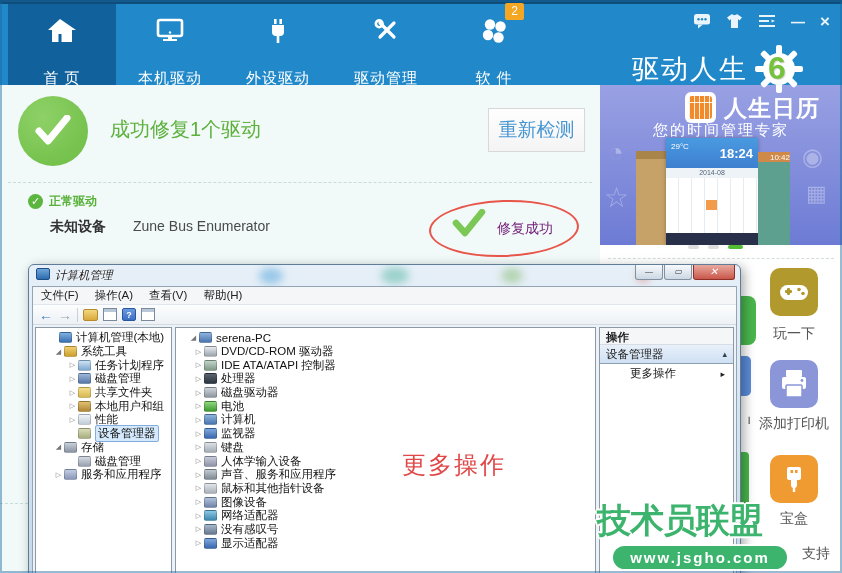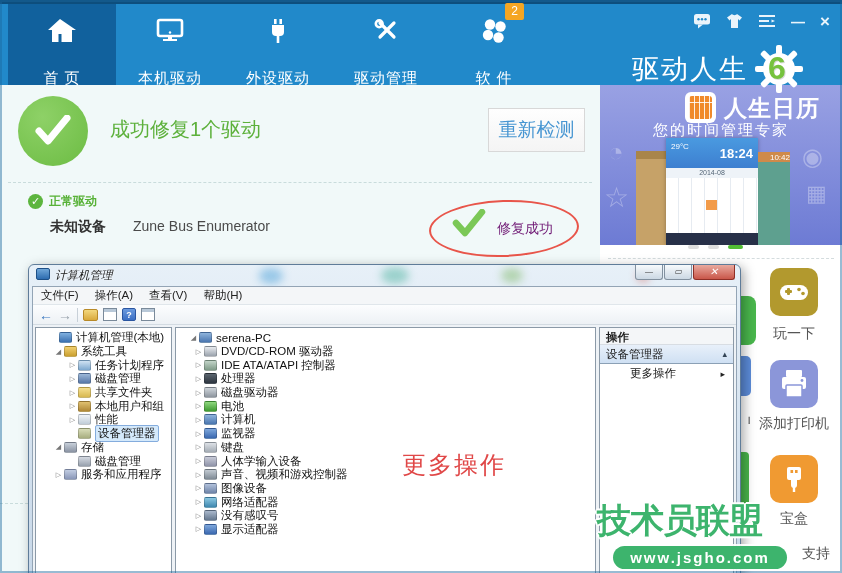--- a/index.html
+++ b/index.html
@@ -499,23 +499,28 @@
 
             <div class="trow lv1">
               <span class="exp">▷</span>
               <span class="tic i-hid"></span>
               <span class="tlabel">人体学输入设备</span>
             </div>
 
             <div class="trow lv1">
               <span class="exp">▷</span>
               <span class="tic i-snd"></span>
-              <span class="tlabel">声音、视频和游戏控制器</span>
-            </div>
-
+              <span class="tlabel">声音、服务和应用程序</span>
+            </div>
+
+            <div class="trow lv1">
+              <span class="exp">▷</span>
+              <span class="tic i-mouse"></span>
+              <span class="tlabel">鼠标和其他指针设备</span>
+            </div>
 
 
             <div class="trow lv1">
               <span class="exp">▷</span>
               <span class="tic i-img"></span>
               <span class="tlabel">图像设备</span>
             </div>
 
             <div class="trow lv1">
               <span class="exp">▷</span>

